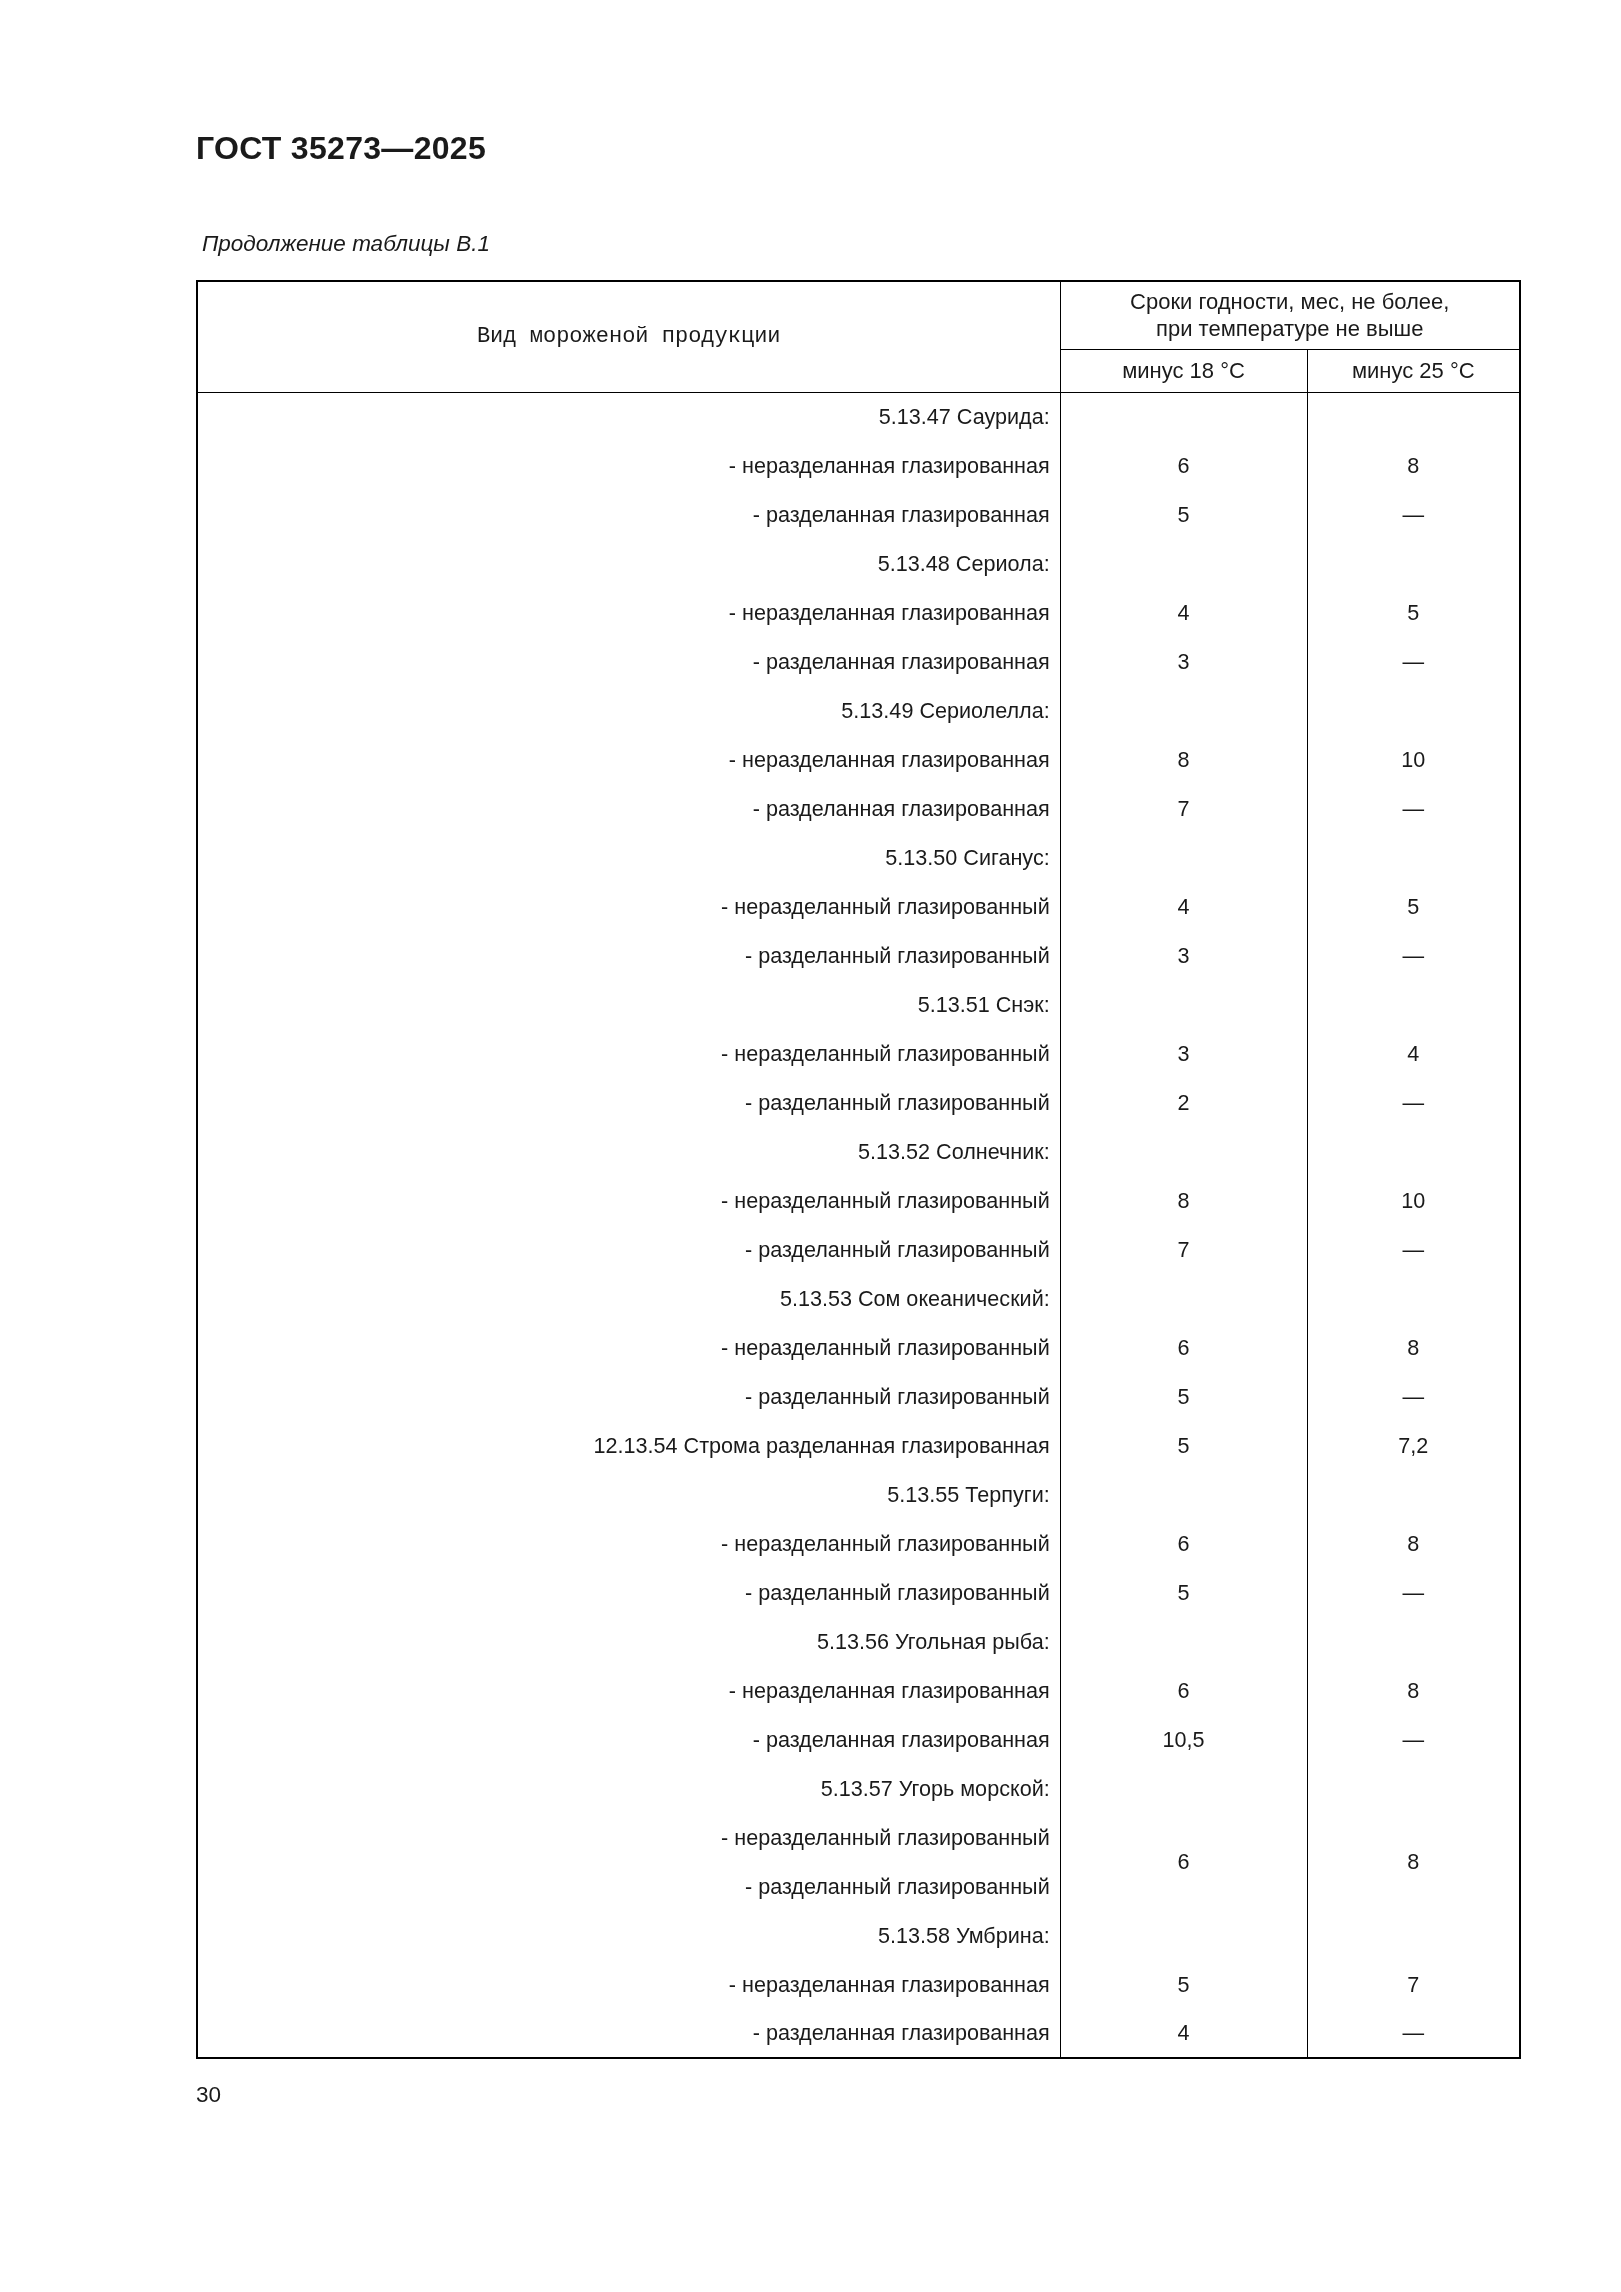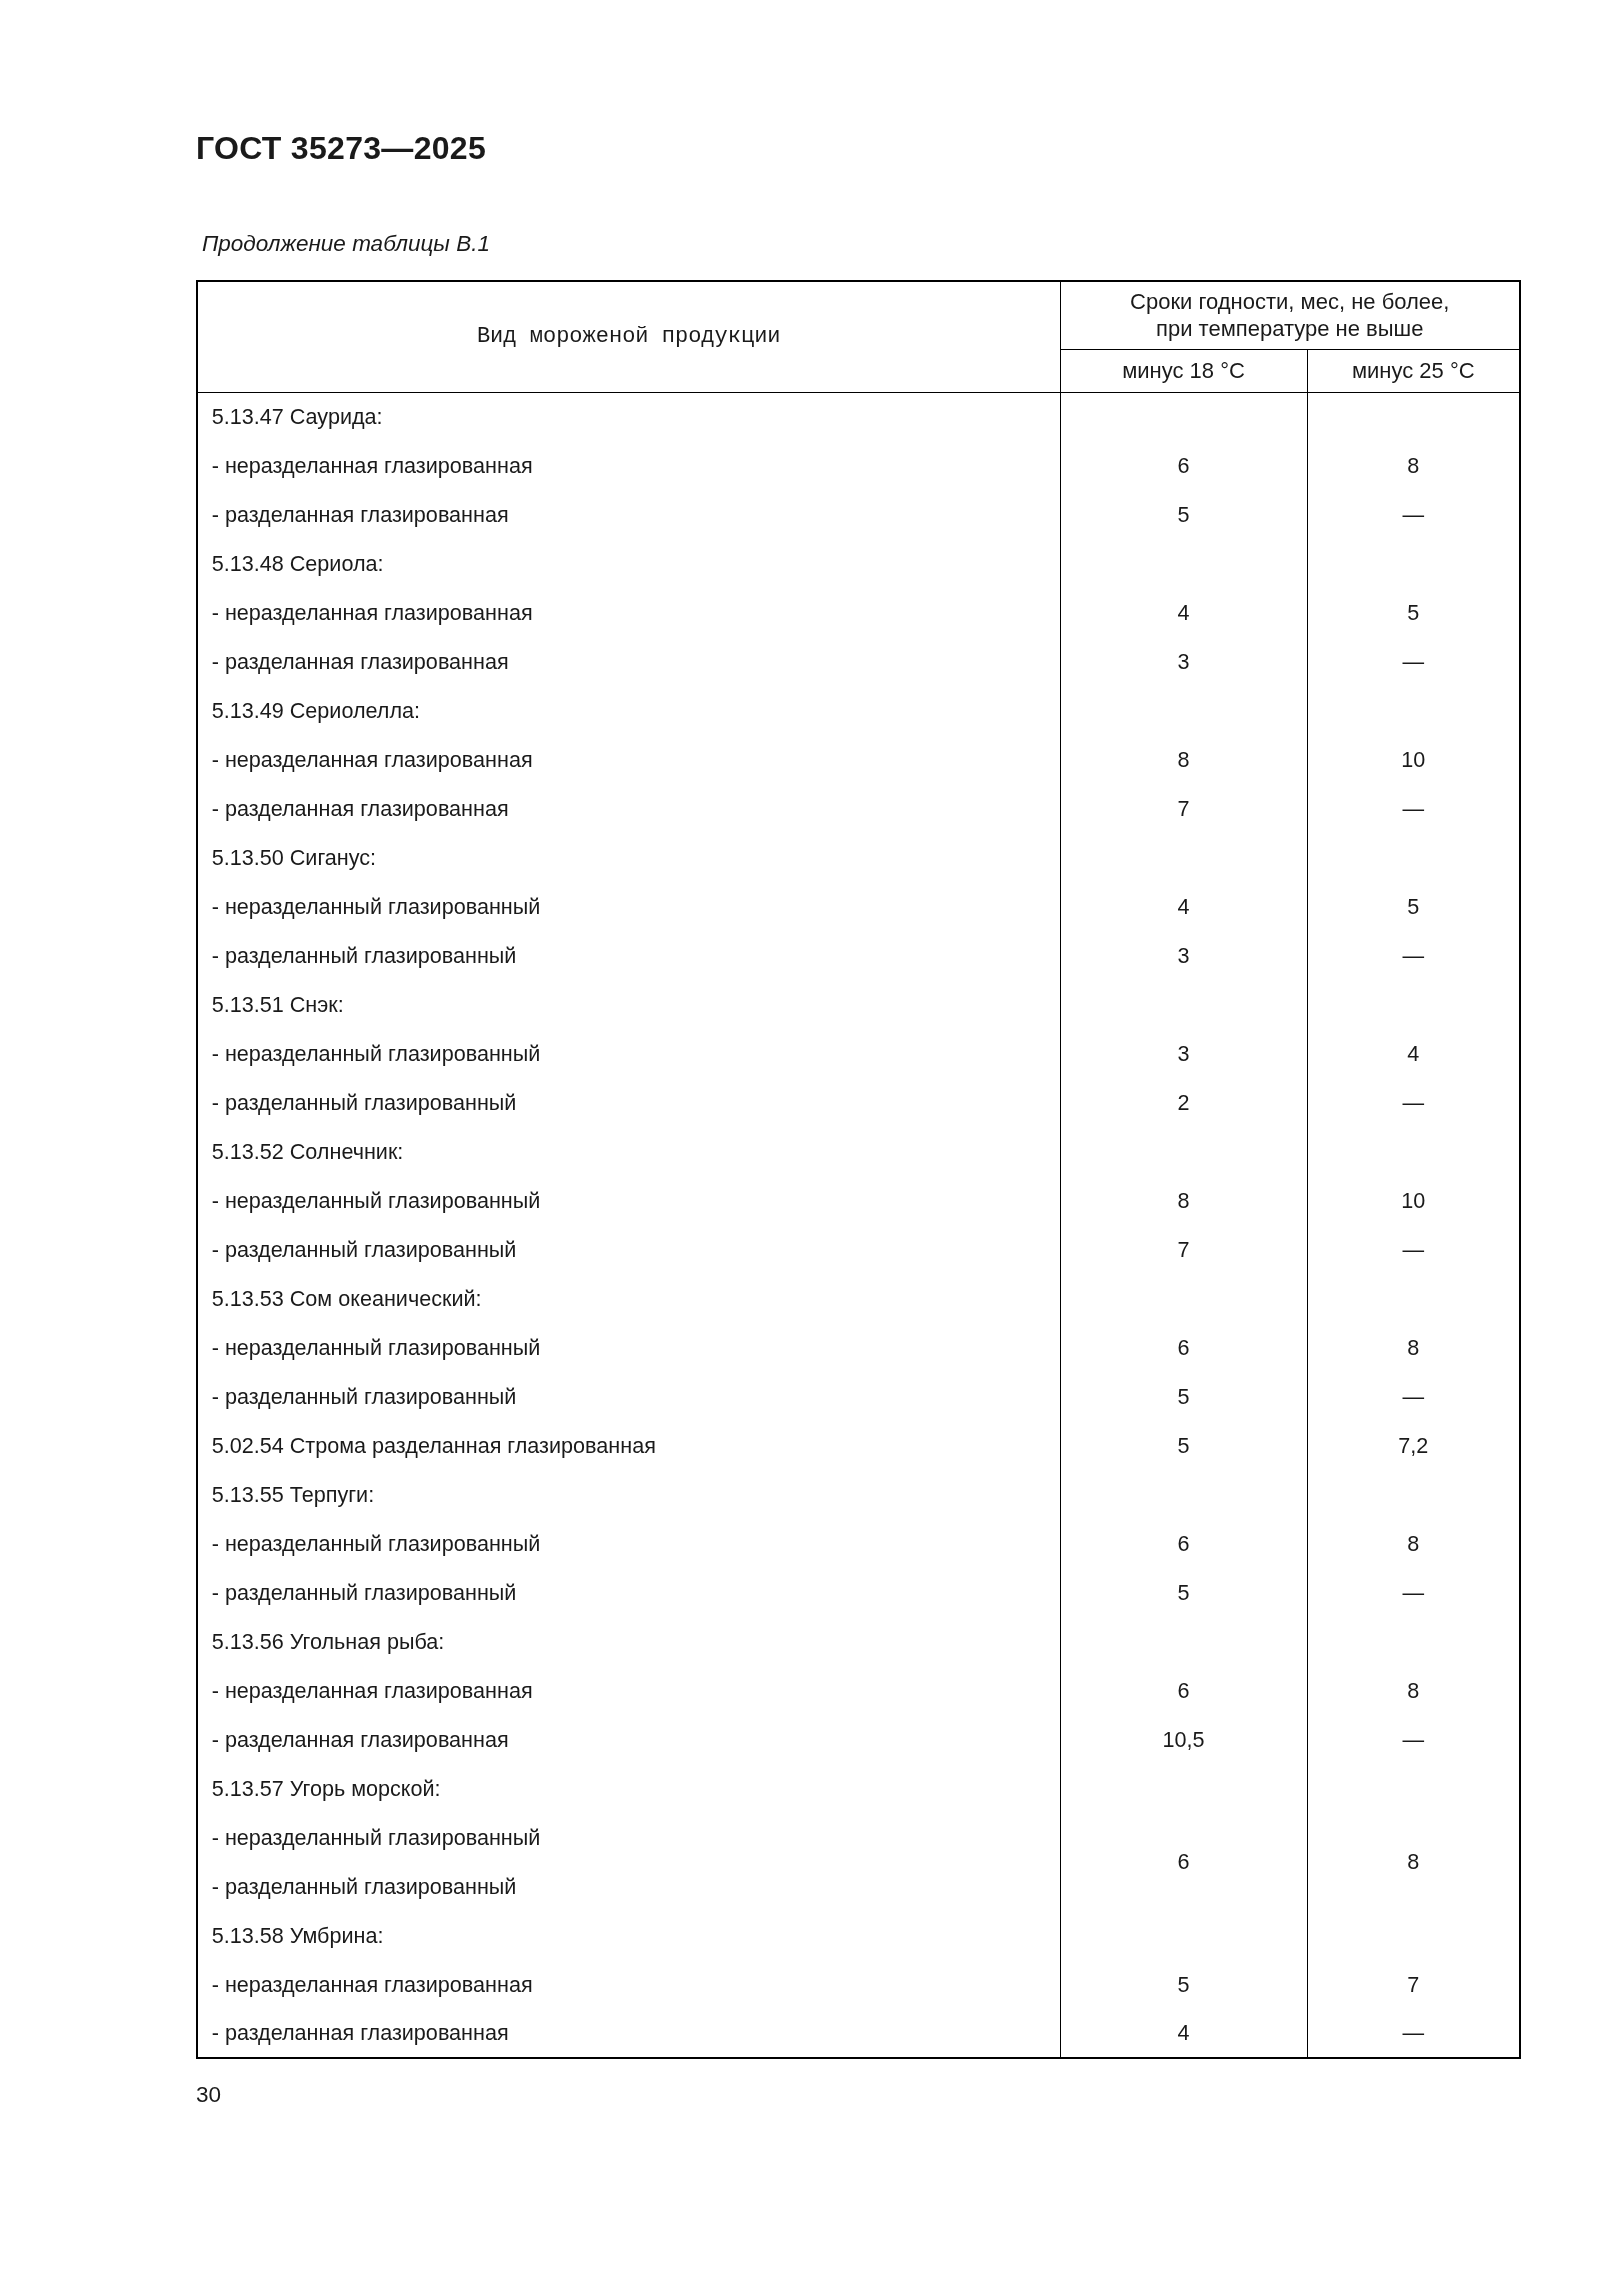--- a/index.html
+++ b/index.html
@@ -62,21 +62,21 @@
     height: 49px;
   }
   td {
     border-top: none;
     border-bottom: none;
     font-size: 21.6px;
     vertical-align: middle;
   }
   td.c-label {
     border-right: 1px solid #000;
-    text-align: left;
+    text-align: right;
     padding-left: 13.7px;
     padding-right: 9.8px;
   }
   td.c-val {
     border-right: 1px solid #000;
     text-align: center;
   }
   td.c-val:last-child {
     border-right: none;
   }
@@ -212,21 +212,21 @@
           <td class="c-label">- неразделанный глазированный</td>
           <td class="c-val">6</td>
           <td class="c-val">8</td>
         </tr>
         <tr>
           <td class="c-label">- разделанный глазированный</td>
           <td class="c-val">5</td>
           <td class="c-val">—</td>
         </tr>
         <tr>
-          <td class="c-label">5.02.54 Строма разделанная глазированная</td>
+          <td class="c-label">12.13.54 Строма разделанная глазированная</td>
           <td class="c-val">5</td>
           <td class="c-val">7,2</td>
         </tr>
         <tr>
           <td class="c-label">5.13.55 Терпуги:</td>
           <td class="c-val"></td>
           <td class="c-val"></td>
         </tr>
         <tr>
           <td class="c-label">- неразделанный глазированный</td>

